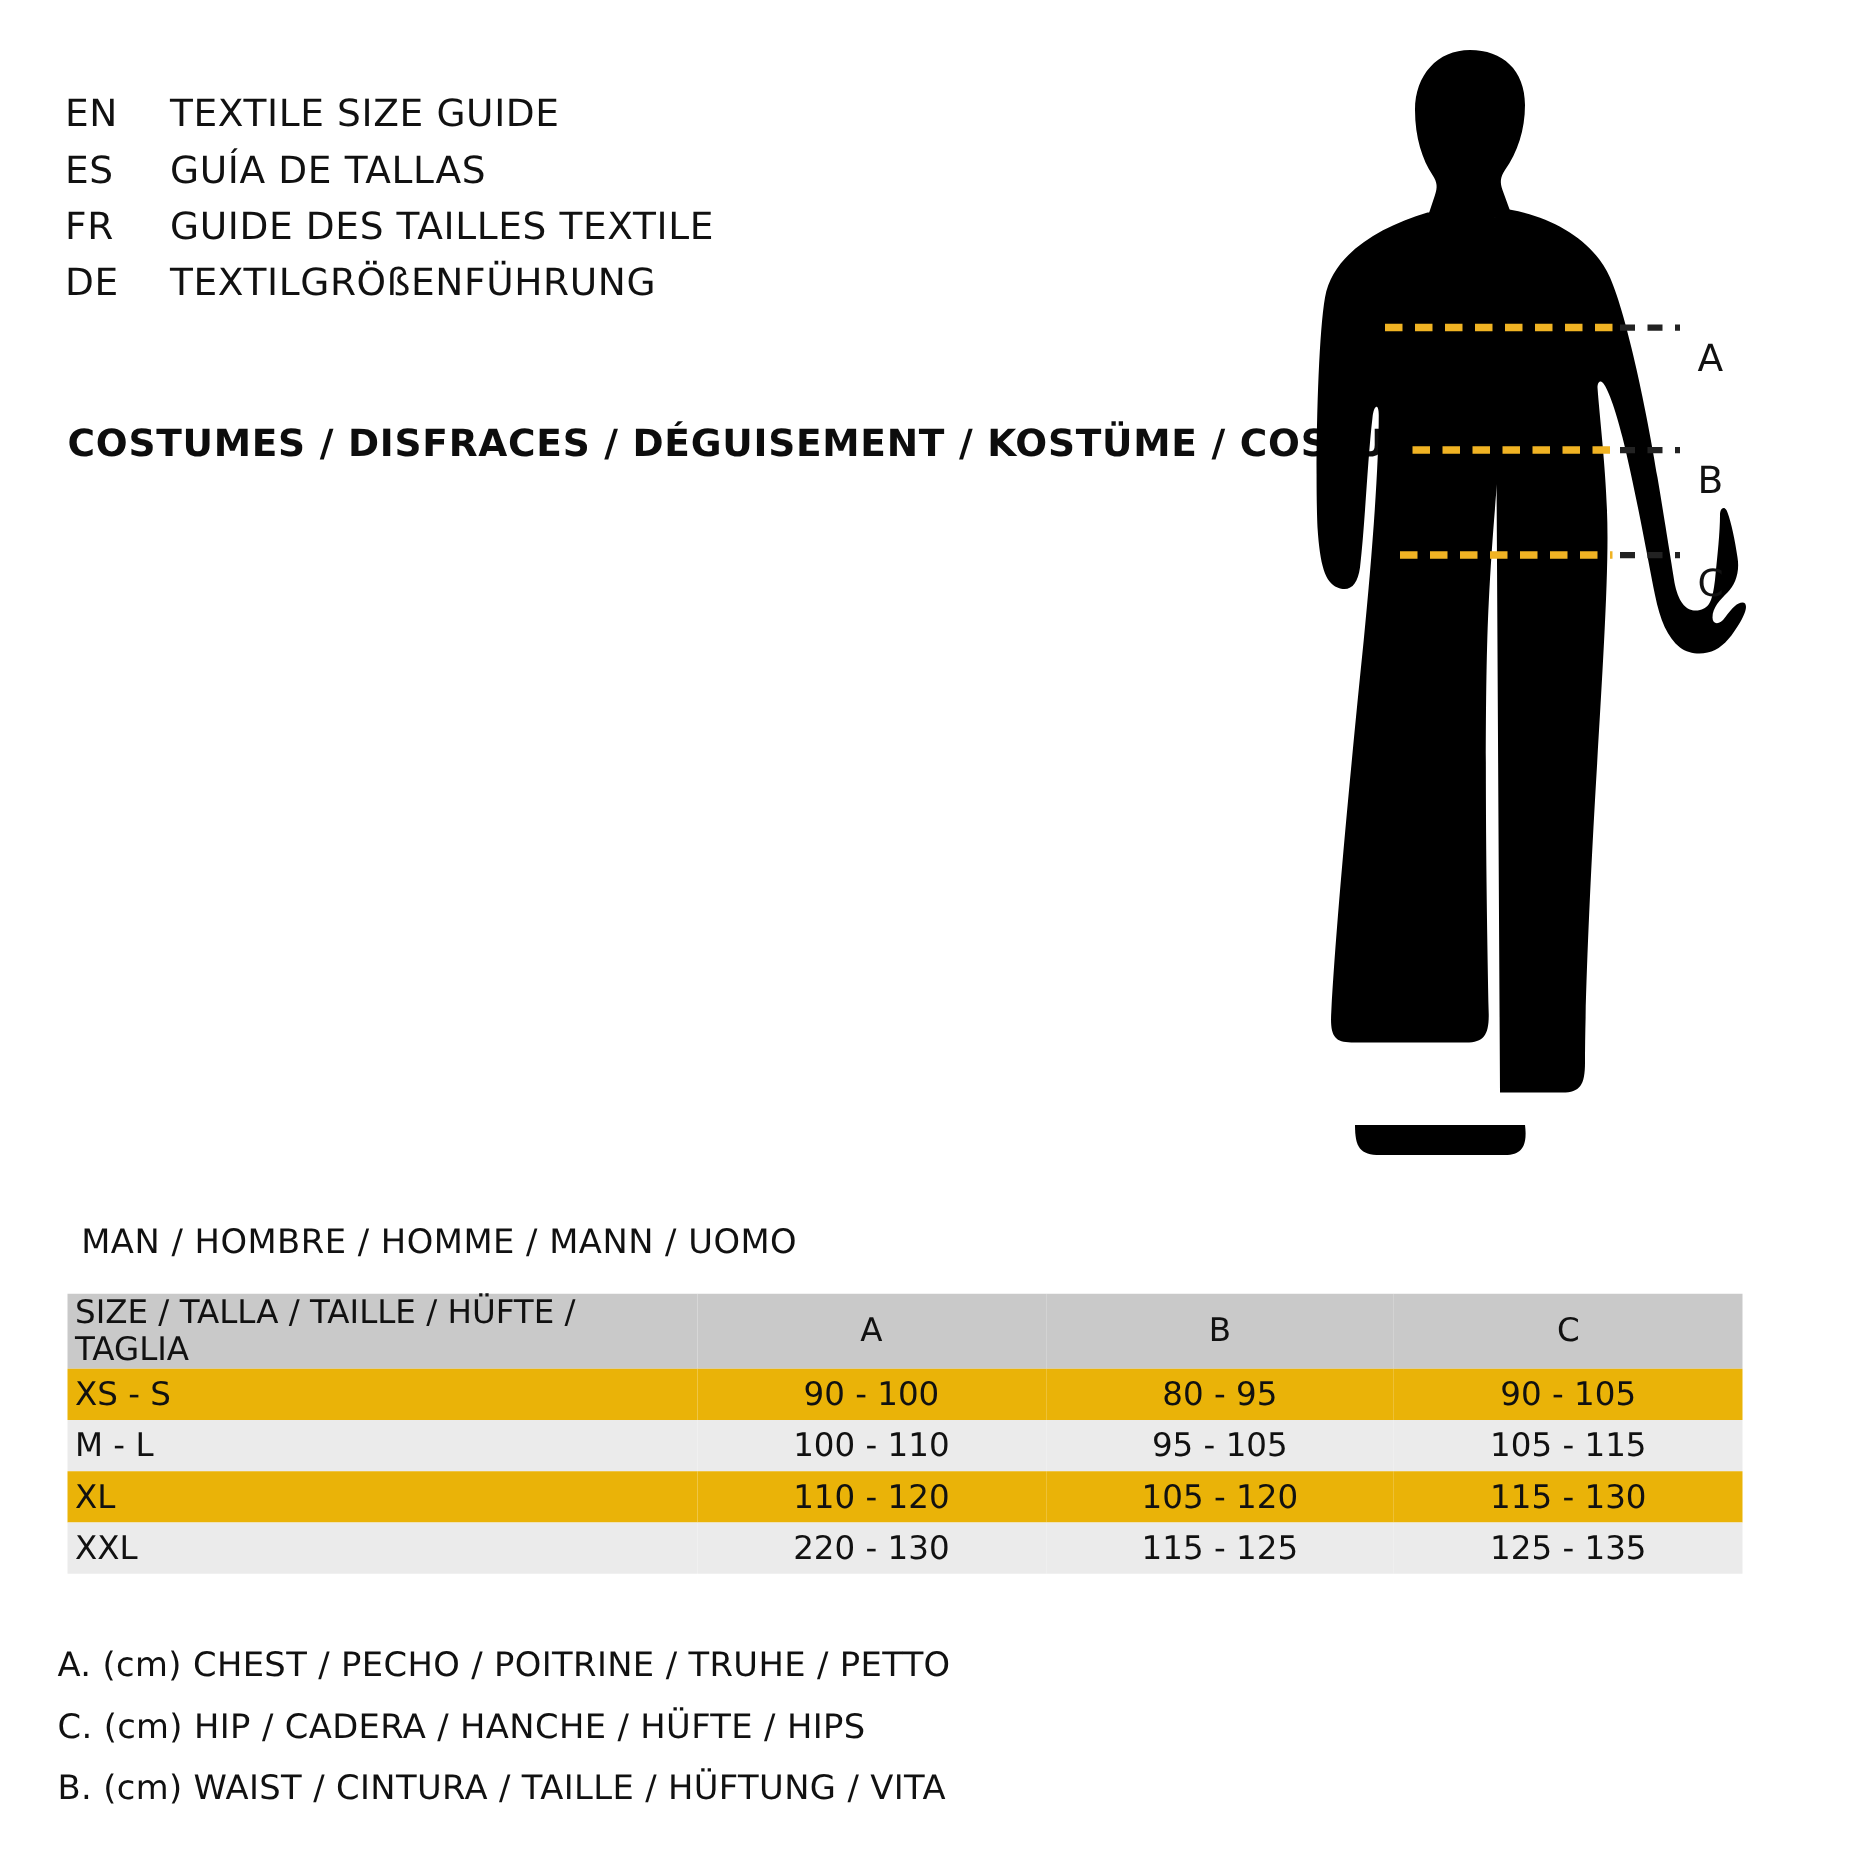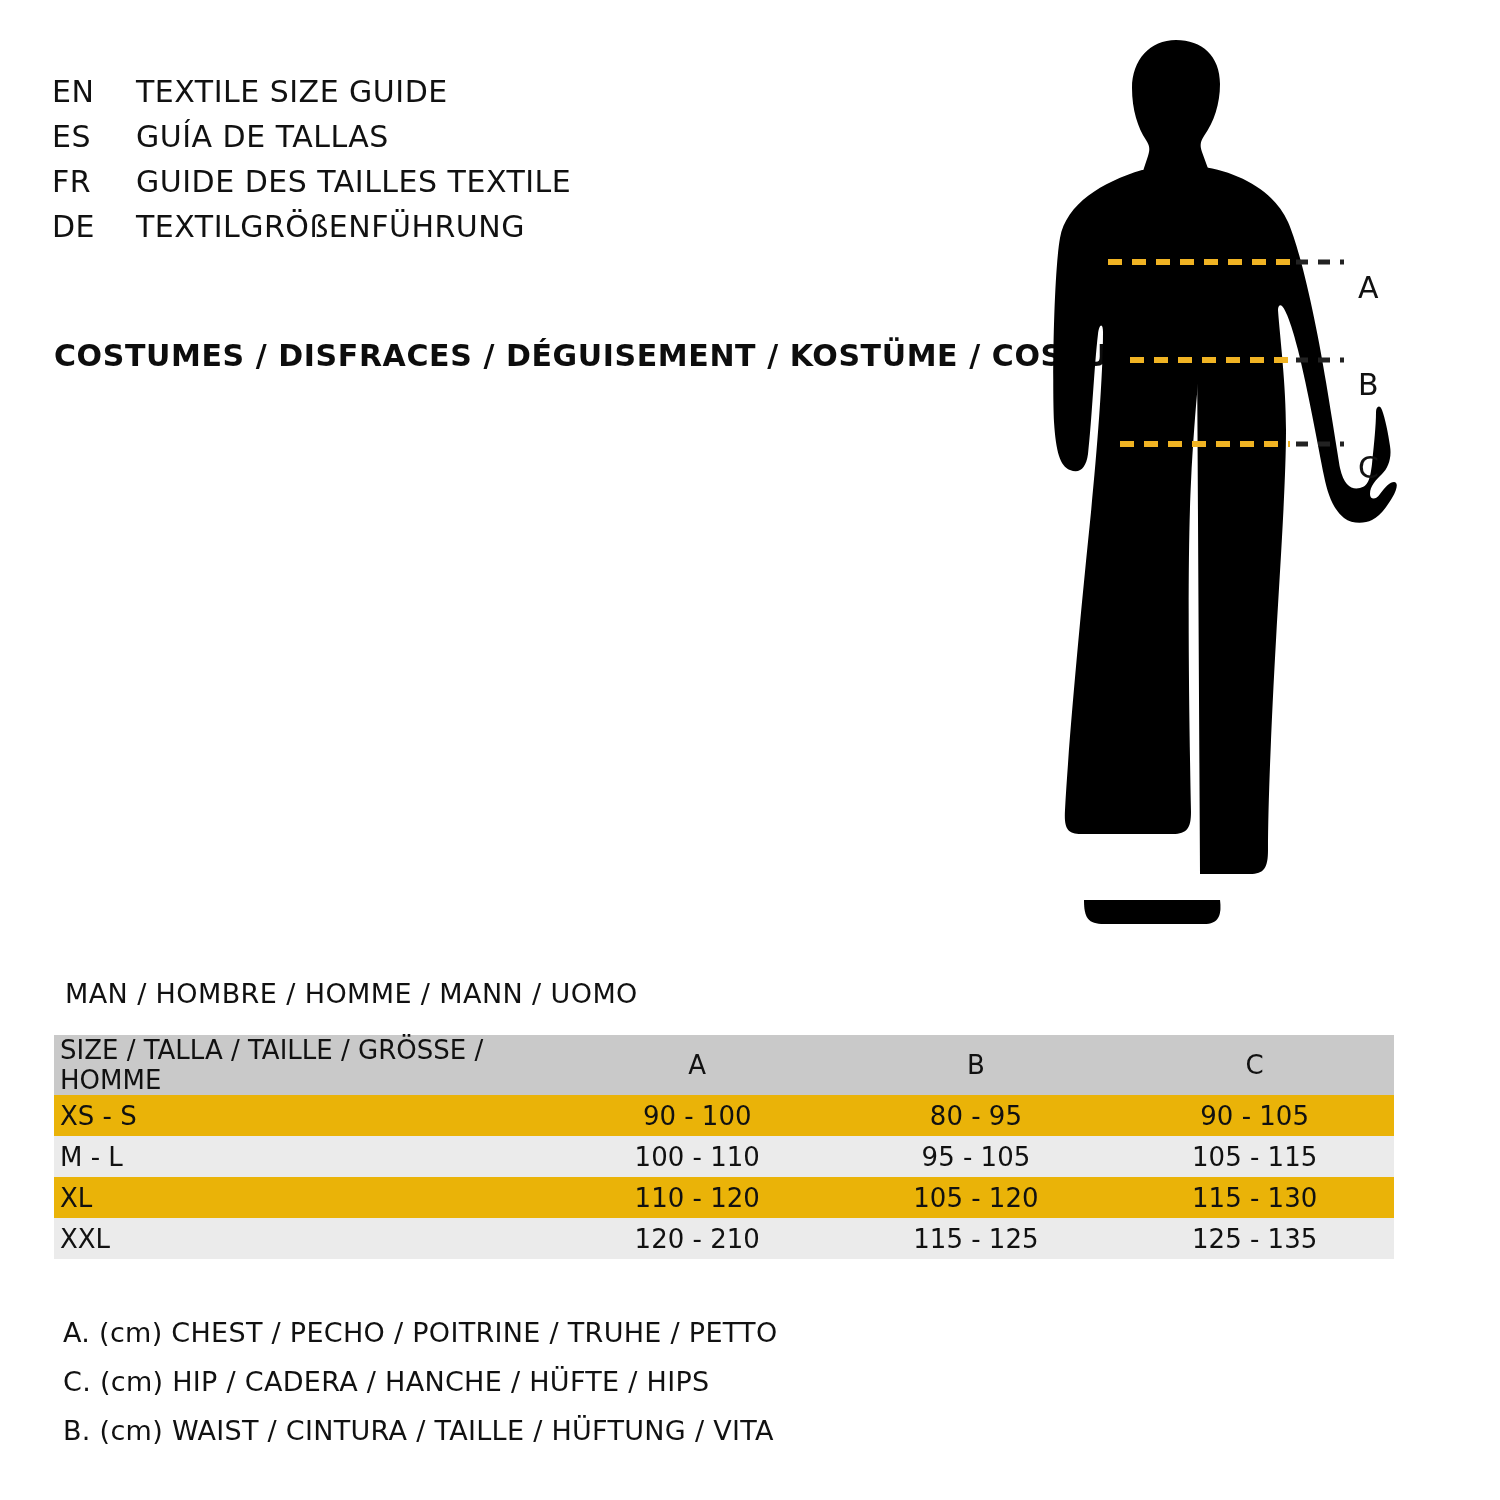--- a/index.html
+++ b/index.html
@@ -113,21 +113,21 @@
   #size-table tbody tr.even {
     background: #ebebeb;
   }
   #size-table col.c-a, #size-table col.c-b, #size-table col.c-c {
     width: 280px;
   }
 
   
   #legend {
     position: absolute;
-    left: 63px;
+    left: 46px;
     top: 1308px;
     width: 1000px;
   }
   .legend-row {
     font-size: 27px;
     line-height: 49px;
     letter-spacing: 0.3px;
     color: #111;
   }
 </style>
@@ -230,21 +230,21 @@
 
 <table id="size-table">
   <colgroup>
     <col class="c-label">
     <col class="c-a">
     <col class="c-b">
     <col class="c-c">
   </colgroup>
   <thead>
     <tr>
-      <th class="label-col">SIZE / TALLA / TAILLE / GRÖSSE / HOMME</th>
+      <th class="label-col">SIZE / TALLA / TAILLE / HÜFTE / TAGLIA</th>
       <th>A</th>
       <th>B</th>
       <th>C</th>
     </tr>
   </thead>
   <tbody>
     <tr class="odd">
       <td class="label-col">XS - S</td>
       <td>90 - 100</td>
       <td>80 - 95</td>
@@ -257,21 +257,21 @@
       <td>105 - 115</td>
     </tr>
     <tr class="odd">
       <td class="label-col">XL</td>
       <td>110 - 120</td>
       <td>105 - 120</td>
       <td>115 - 130</td>
     </tr>
     <tr class="even">
       <td class="label-col">XXL</td>
-      <td>120 - 210</td>
+      <td>220 - 130</td>
       <td>115 - 125</td>
       <td>125 - 135</td>
     </tr>
   </tbody>
 </table>
 
 <div id="legend">
   <div class="legend-row">A. (cm) CHEST / PECHO / POITRINE / TRUHE / PETTO</div>
   <div class="legend-row">C. (cm) HIP / CADERA / HANCHE / HÜFTE / HIPS</div>
   <div class="legend-row">B. (cm) WAIST / CINTURA / TAILLE / HÜFTUNG / VITA</div>

